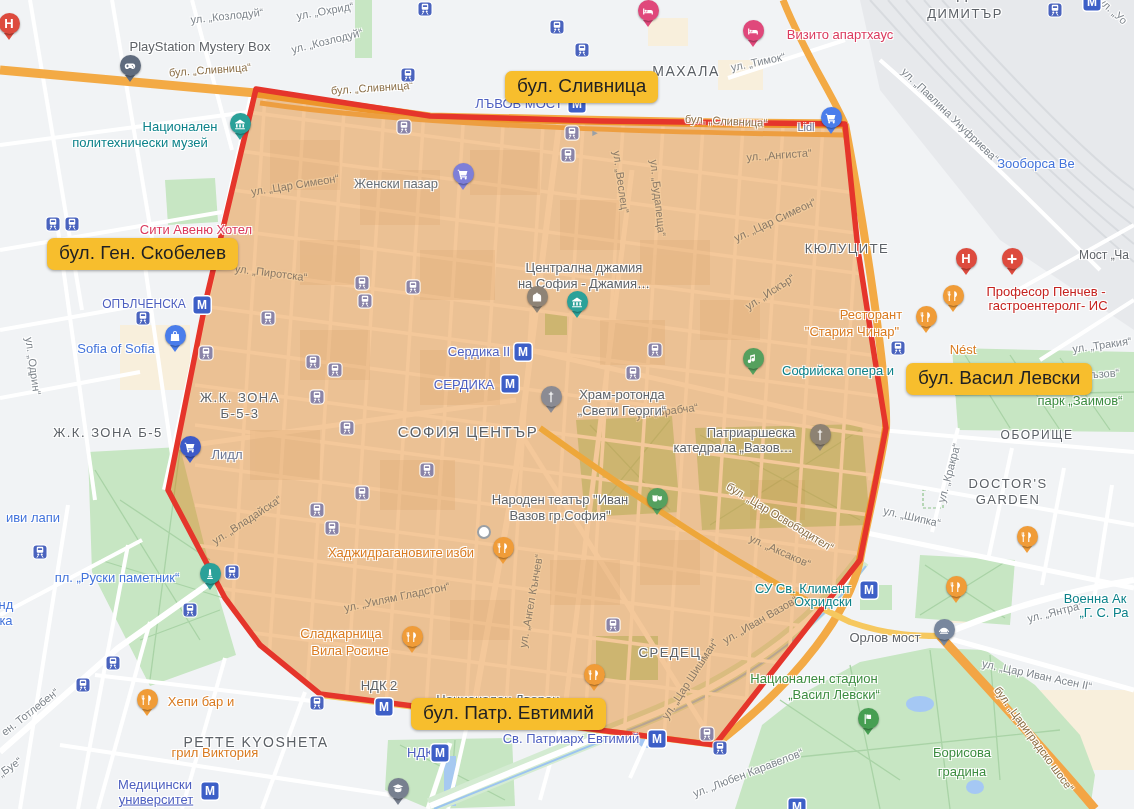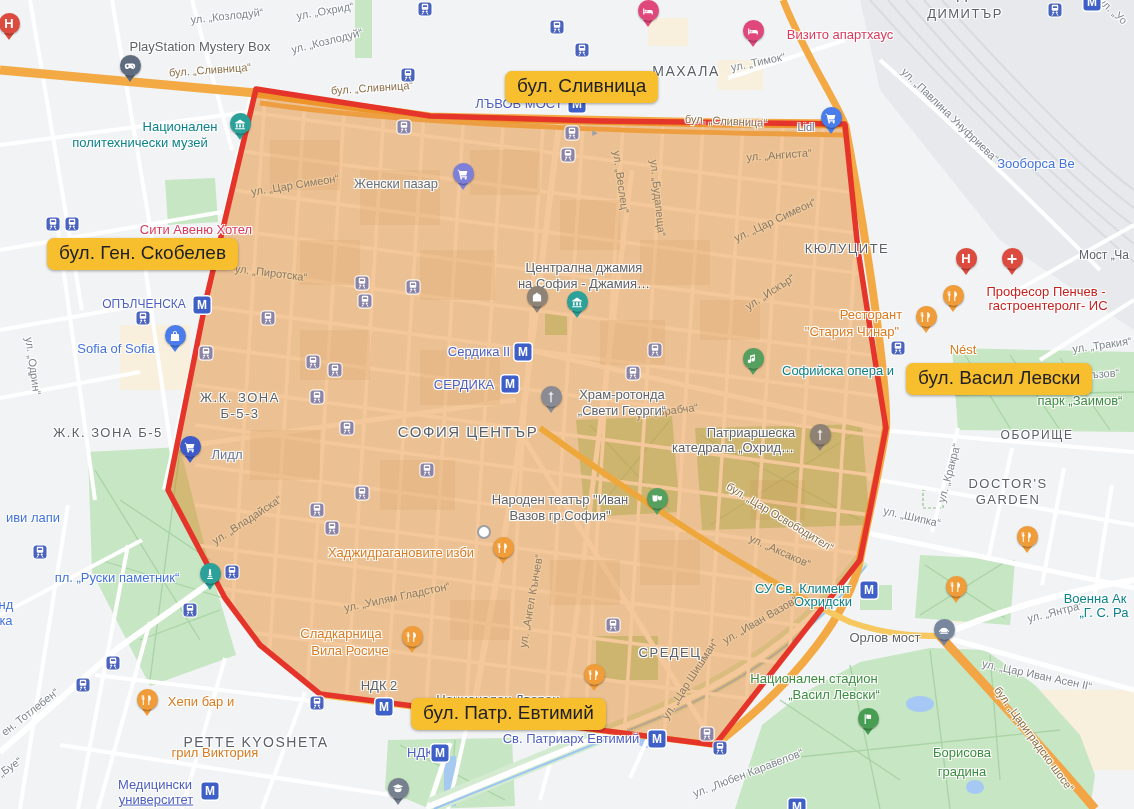--- a/index.html
+++ b/index.html
@@ -274,21 +274,21 @@
       <div class="lbl green" style="left: 1080px; top: 401px; transform: translate(-50%, -50%) rotate(0deg);">парк „Заимов“</div>
       <div class="lbl in" style="left: 667px; top: 411px; transform: translate(-50%, -50%) rotate(-7deg);">ул. „Врабча“</div>
       <div class="lbl teal" style="left: 838px; top: 371px; transform: translate(-50%, -50%) rotate(0deg);">Софийска опера и</div>
       <div class="lbl area" style="left: 108px; top: 433px; font-size: 13px; transform: translate(-50%, -50%) rotate(0deg);">Ж.К. ЗОНА Б-5</div>
       <div class="lbl area" style="left: 240px; top: 398px; font-size: 13px; transform: translate(-50%, -50%) rotate(0deg);">Ж.К. ЗОНА</div>
       <div class="lbl area" style="left: 240px; top: 414px; font-size: 13px; transform: translate(-50%, -50%) rotate(0deg);">Б-5-3</div>
       <div class="lbl area" style="left: 468px; top: 432px; font-size: 15px; transform: translate(-50%, -50%) rotate(0deg);">СОФИЯ ЦЕНТЪР</div>
       <div class="lbl gray" style="left: 622px; top: 395px; transform: translate(-50%, -50%) rotate(0deg);">Храм-ротонда</div>
       <div class="lbl gray" style="left: 622px; top: 411px; transform: translate(-50%, -50%) rotate(0deg);">„Свети Георги“</div>
       <div class="lbl gray" style="left: 751px; top: 433px; transform: translate(-50%, -50%) rotate(0deg);">Патриаршеска</div>
-      <div class="lbl gray" style="left: 733px; top: 448px; transform: translate(-50%, -50%) rotate(0deg);">катедрала „Охрид…</div>
+      <div class="lbl gray" style="left: 733px; top: 448px; transform: translate(-50%, -50%) rotate(0deg);">катедрала „Вазов…</div>
       <div class="lbl area" style="left: 1037px; top: 436px; font-size: 12px; transform: translate(-50%, -50%) rotate(0deg);">ОБОРИЩЕ</div>
       <div class="lbl area" style="left: 1008px; top: 484px; font-size: 13px; transform: translate(-50%, -50%) rotate(0deg);">DOCTOR'S</div>
       <div class="lbl area" style="left: 1008px; top: 500px; font-size: 13px; transform: translate(-50%, -50%) rotate(0deg);">GARDEN</div>
       <div class="lbl out" style="left: 912px; top: 517px; transform: translate(-50%, -50%) rotate(13deg);">ул. „Шипка“</div>
       <div class="lbl out" style="left: 949px; top: 473px; transform: translate(-50%, -50%) rotate(-75deg);">ул. „Кракра“</div>
       <div class="lbl road" style="left: 780px; top: 517px; transform: translate(-50%, -50%) rotate(31deg);">бул. „Цар Освободител“</div>
       <div class="lbl in" style="left: 780px; top: 551px; transform: translate(-50%, -50%) rotate(24deg);">ул. „Аксаков“</div>
       <div class="lbl gray" style="left: 560px; top: 500px; transform: translate(-50%, -50%) rotate(0deg);">Народен театър "Иван</div>
       <div class="lbl gray" style="left: 560px; top: 516px; transform: translate(-50%, -50%) rotate(0deg);">Вазов гр.София"</div>
       <div class="lbl in" style="left: 247px; top: 520px; transform: translate(-50%, -50%) rotate(-33deg);">ул. „Владайска“</div>

